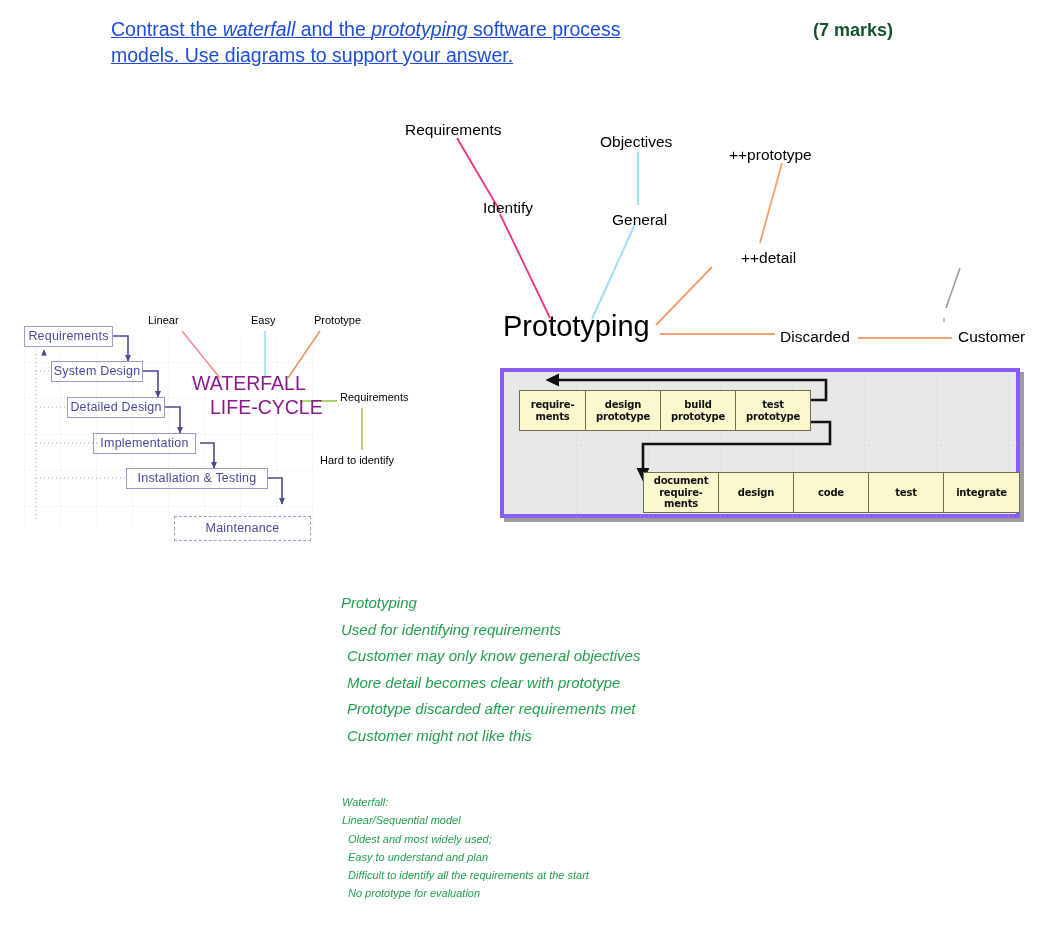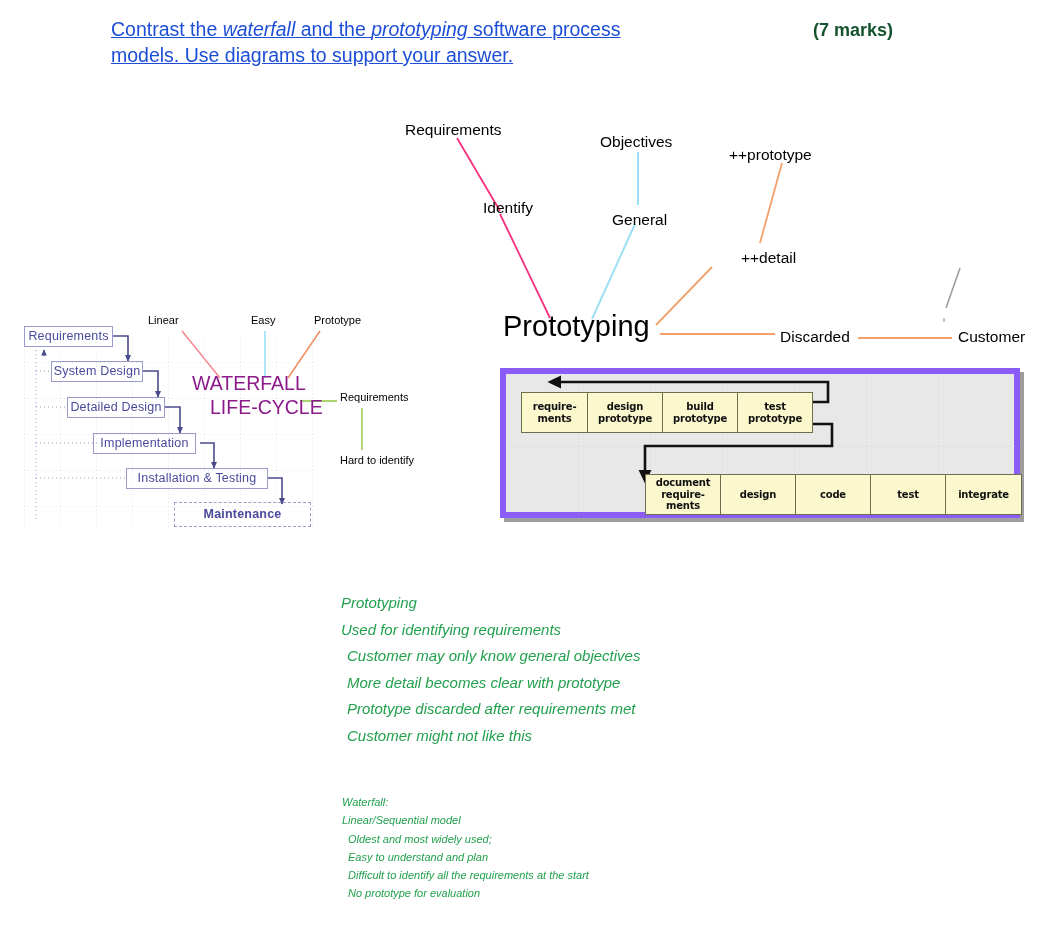--- a/index.html
+++ b/index.html
@@ -102,21 +102,21 @@
   }
 
   
   #process-panel {
     position: absolute;
     left: 500px;
     top: 368px;
     width: 520px;
     height: 150px;
     background: #e8e8e8;
-    border: 6px solid #8b5cf6;
+    border: 4px solid #8b5cf6;
     box-shadow: 4px 4px 0 0 #9d9d9d;
     box-sizing: border-box;
   }
   #process-grid {
     position: absolute;
     left: 0; top: 0; right: 0; bottom: 0;
   }
   .pf-row { position: absolute; display: flex; }
   .pf-cell {
     box-sizing: border-box;
@@ -238,35 +238,35 @@
     </div>
     <div class="wf-box" style="left:43px;top:71px;width:98px;height:21px;">
       <span>Detailed Design</span>
     </div>
     <div class="wf-box" style="left:69px;top:107px;width:103px;height:21px;">
       <span>Implementation</span>
     </div>
     <div class="wf-box" style="left:102px;top:142px;width:142px;height:21px;">
       <span>Installation &amp; Testing</span>
     </div>
-    <div class="wf-box dashed" style="left:150px;top:176px;width:137px;height:25px;font-weight:bold;">
+    <div class="wf-box dashed" style="left:150px;top:190px;width:137px;height:25px;">
       <span>Maintenance</span>
     </div>
   </div>
 
   <div id="waterfall-title">
     <span>WATERFALL</span>
     <span class="l2">LIFE-CYCLE</span>
   </div>
 
   <div class="anno sz-left" style="left:148px;top:314px;">Linear</div>
   <div class="anno sz-left" style="left:251px;top:314px;">Easy</div>
   <div class="anno sz-left" style="left:314px;top:314px;">Prototype</div>
   <div class="anno sz-left" style="left:340px;top:391px;">Requirements</div>
-  <div class="anno sz-left" style="left:340px;top:454px;">Hard to identify</div>
+  <div class="anno sz-left" style="left:320px;top:454px;">Hard to identify</div>
 
   <svg class="svg-layer" id="mindmap-lines" width="1059" height="929">
 
     <line x1="457" y1="138" x2="500" y2="211" stroke="#f4317e" stroke-width="1.8"></line>
     <line x1="500" y1="214" x2="550" y2="318" stroke="#f4317e" stroke-width="1.8"></line>
 
     <line x1="638" y1="152" x2="638" y2="205" stroke="#9ce0f5" stroke-width="2"></line>
     <line x1="635" y1="224" x2="592" y2="319" stroke="#9ce0f5" stroke-width="2"></line>
 
     <line x1="782" y1="163" x2="760" y2="243" stroke="#f4a06a" stroke-width="1.8"></line>

